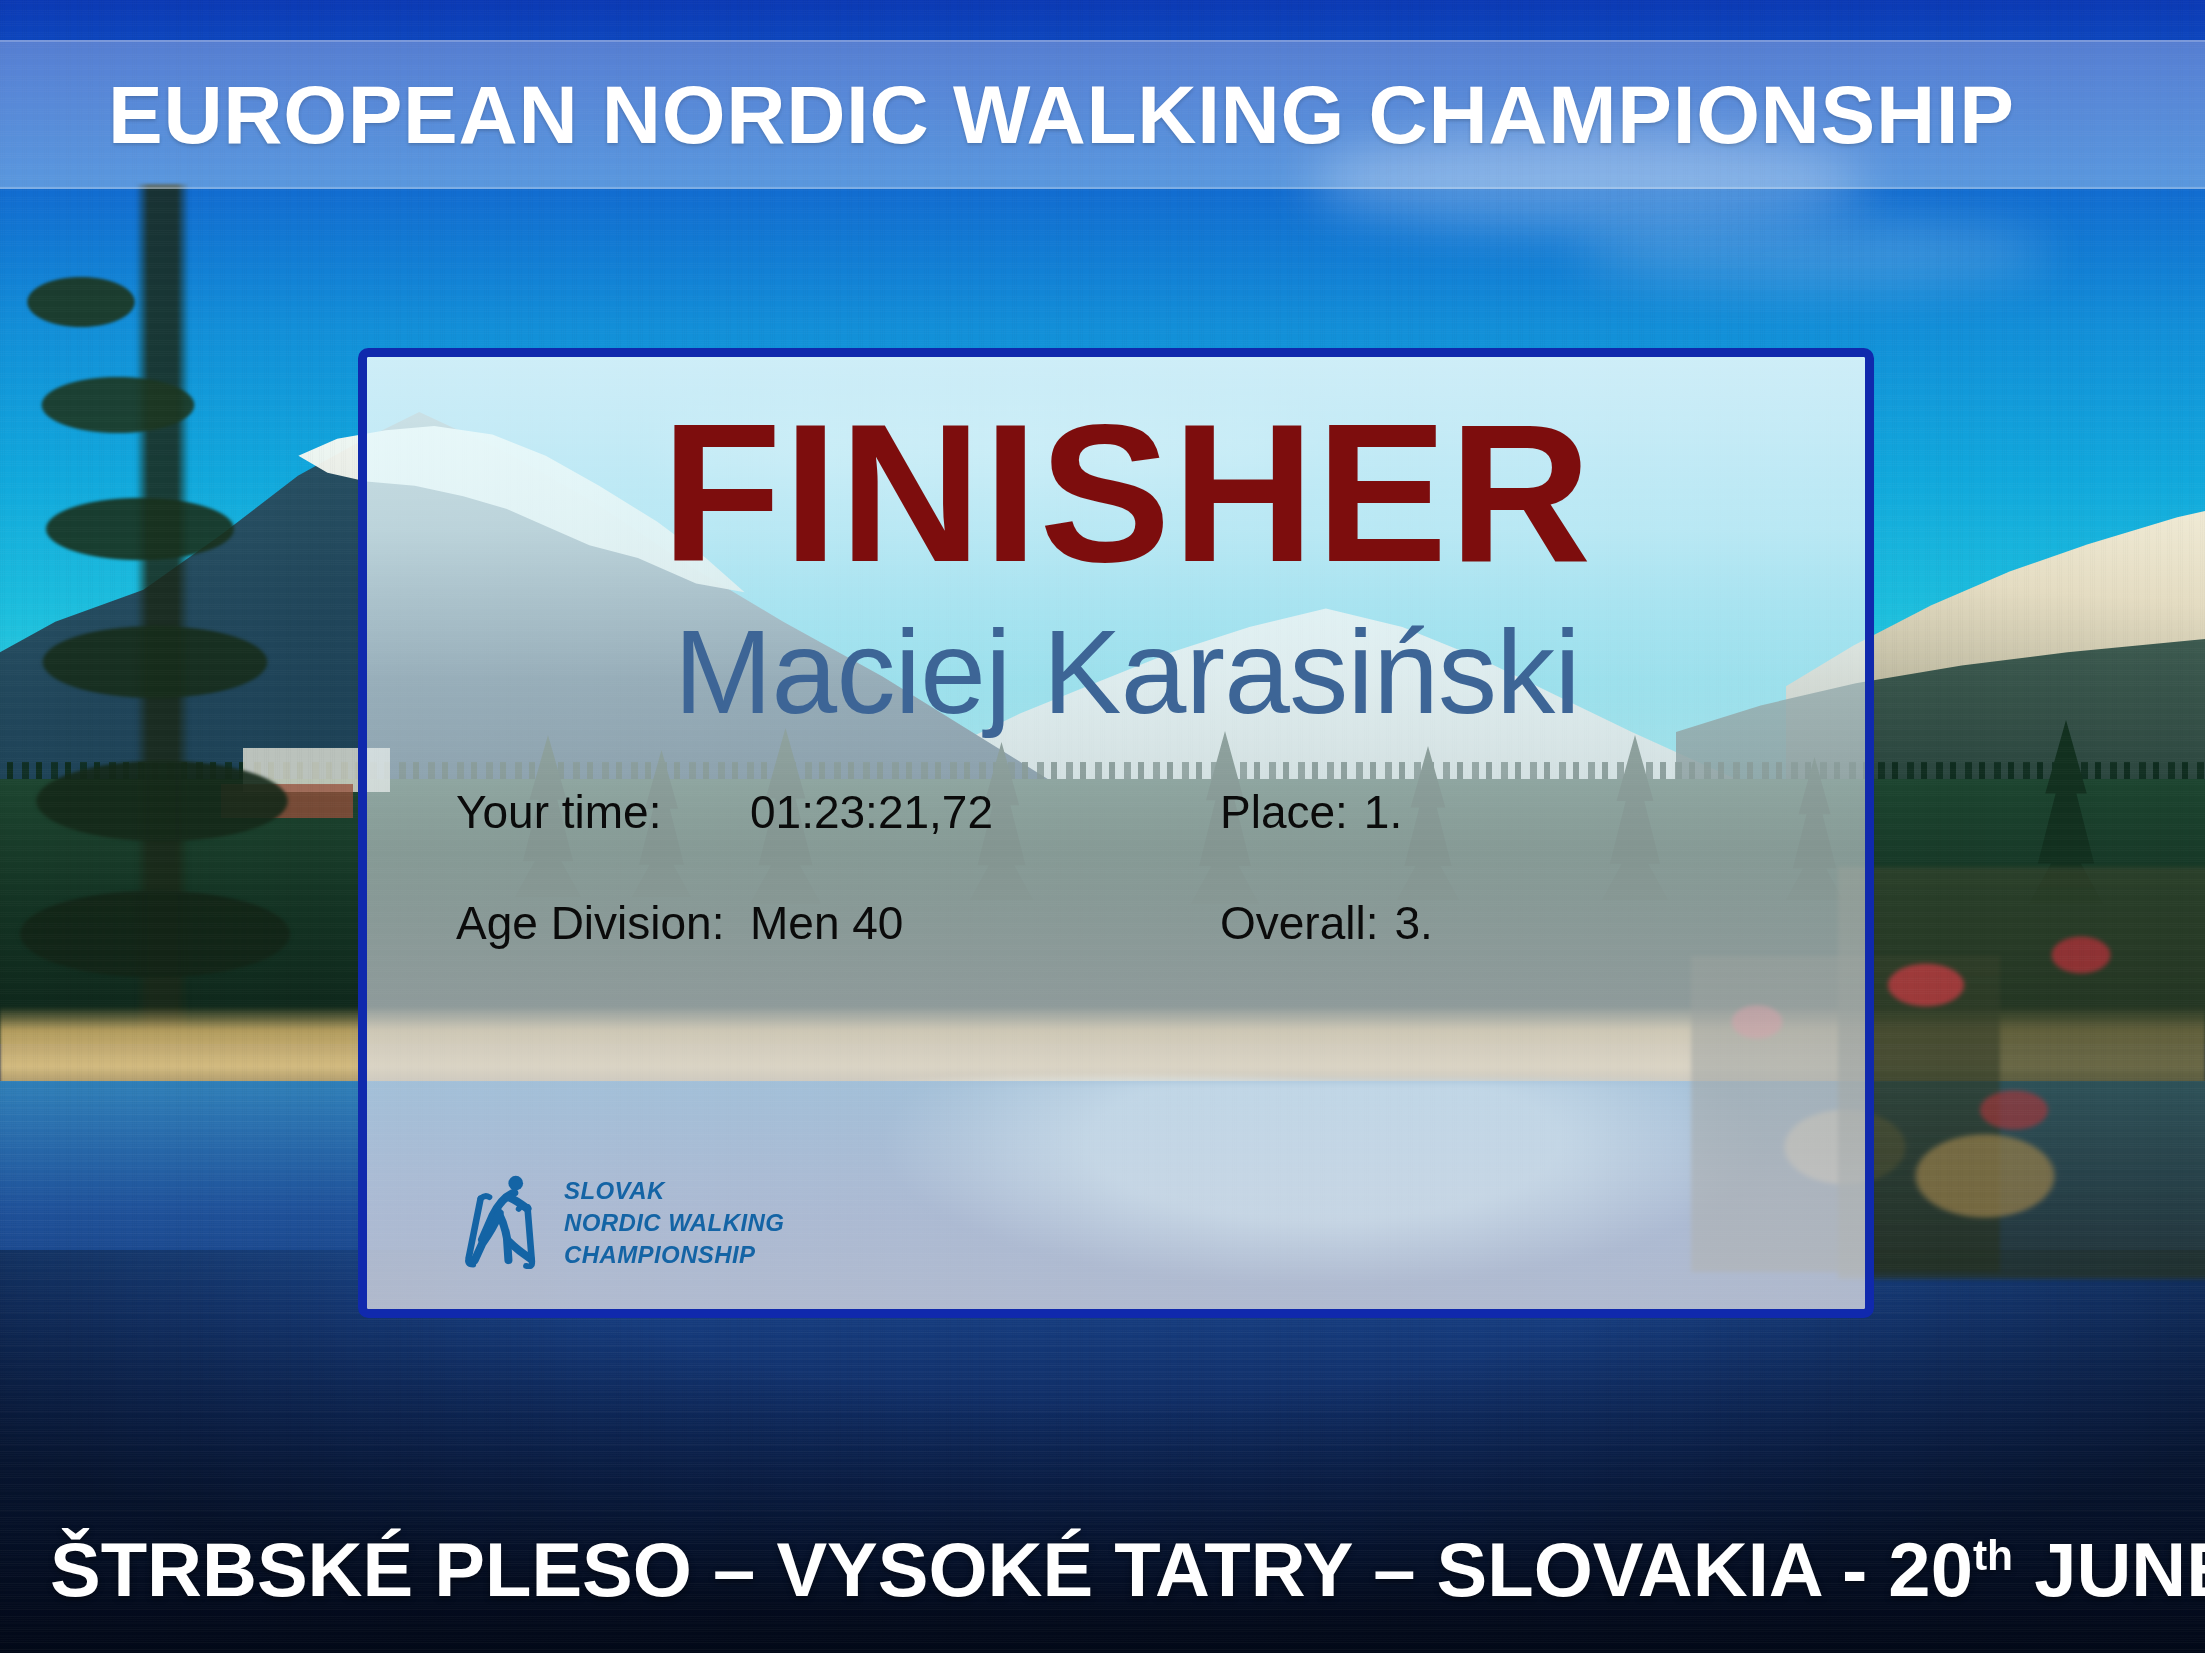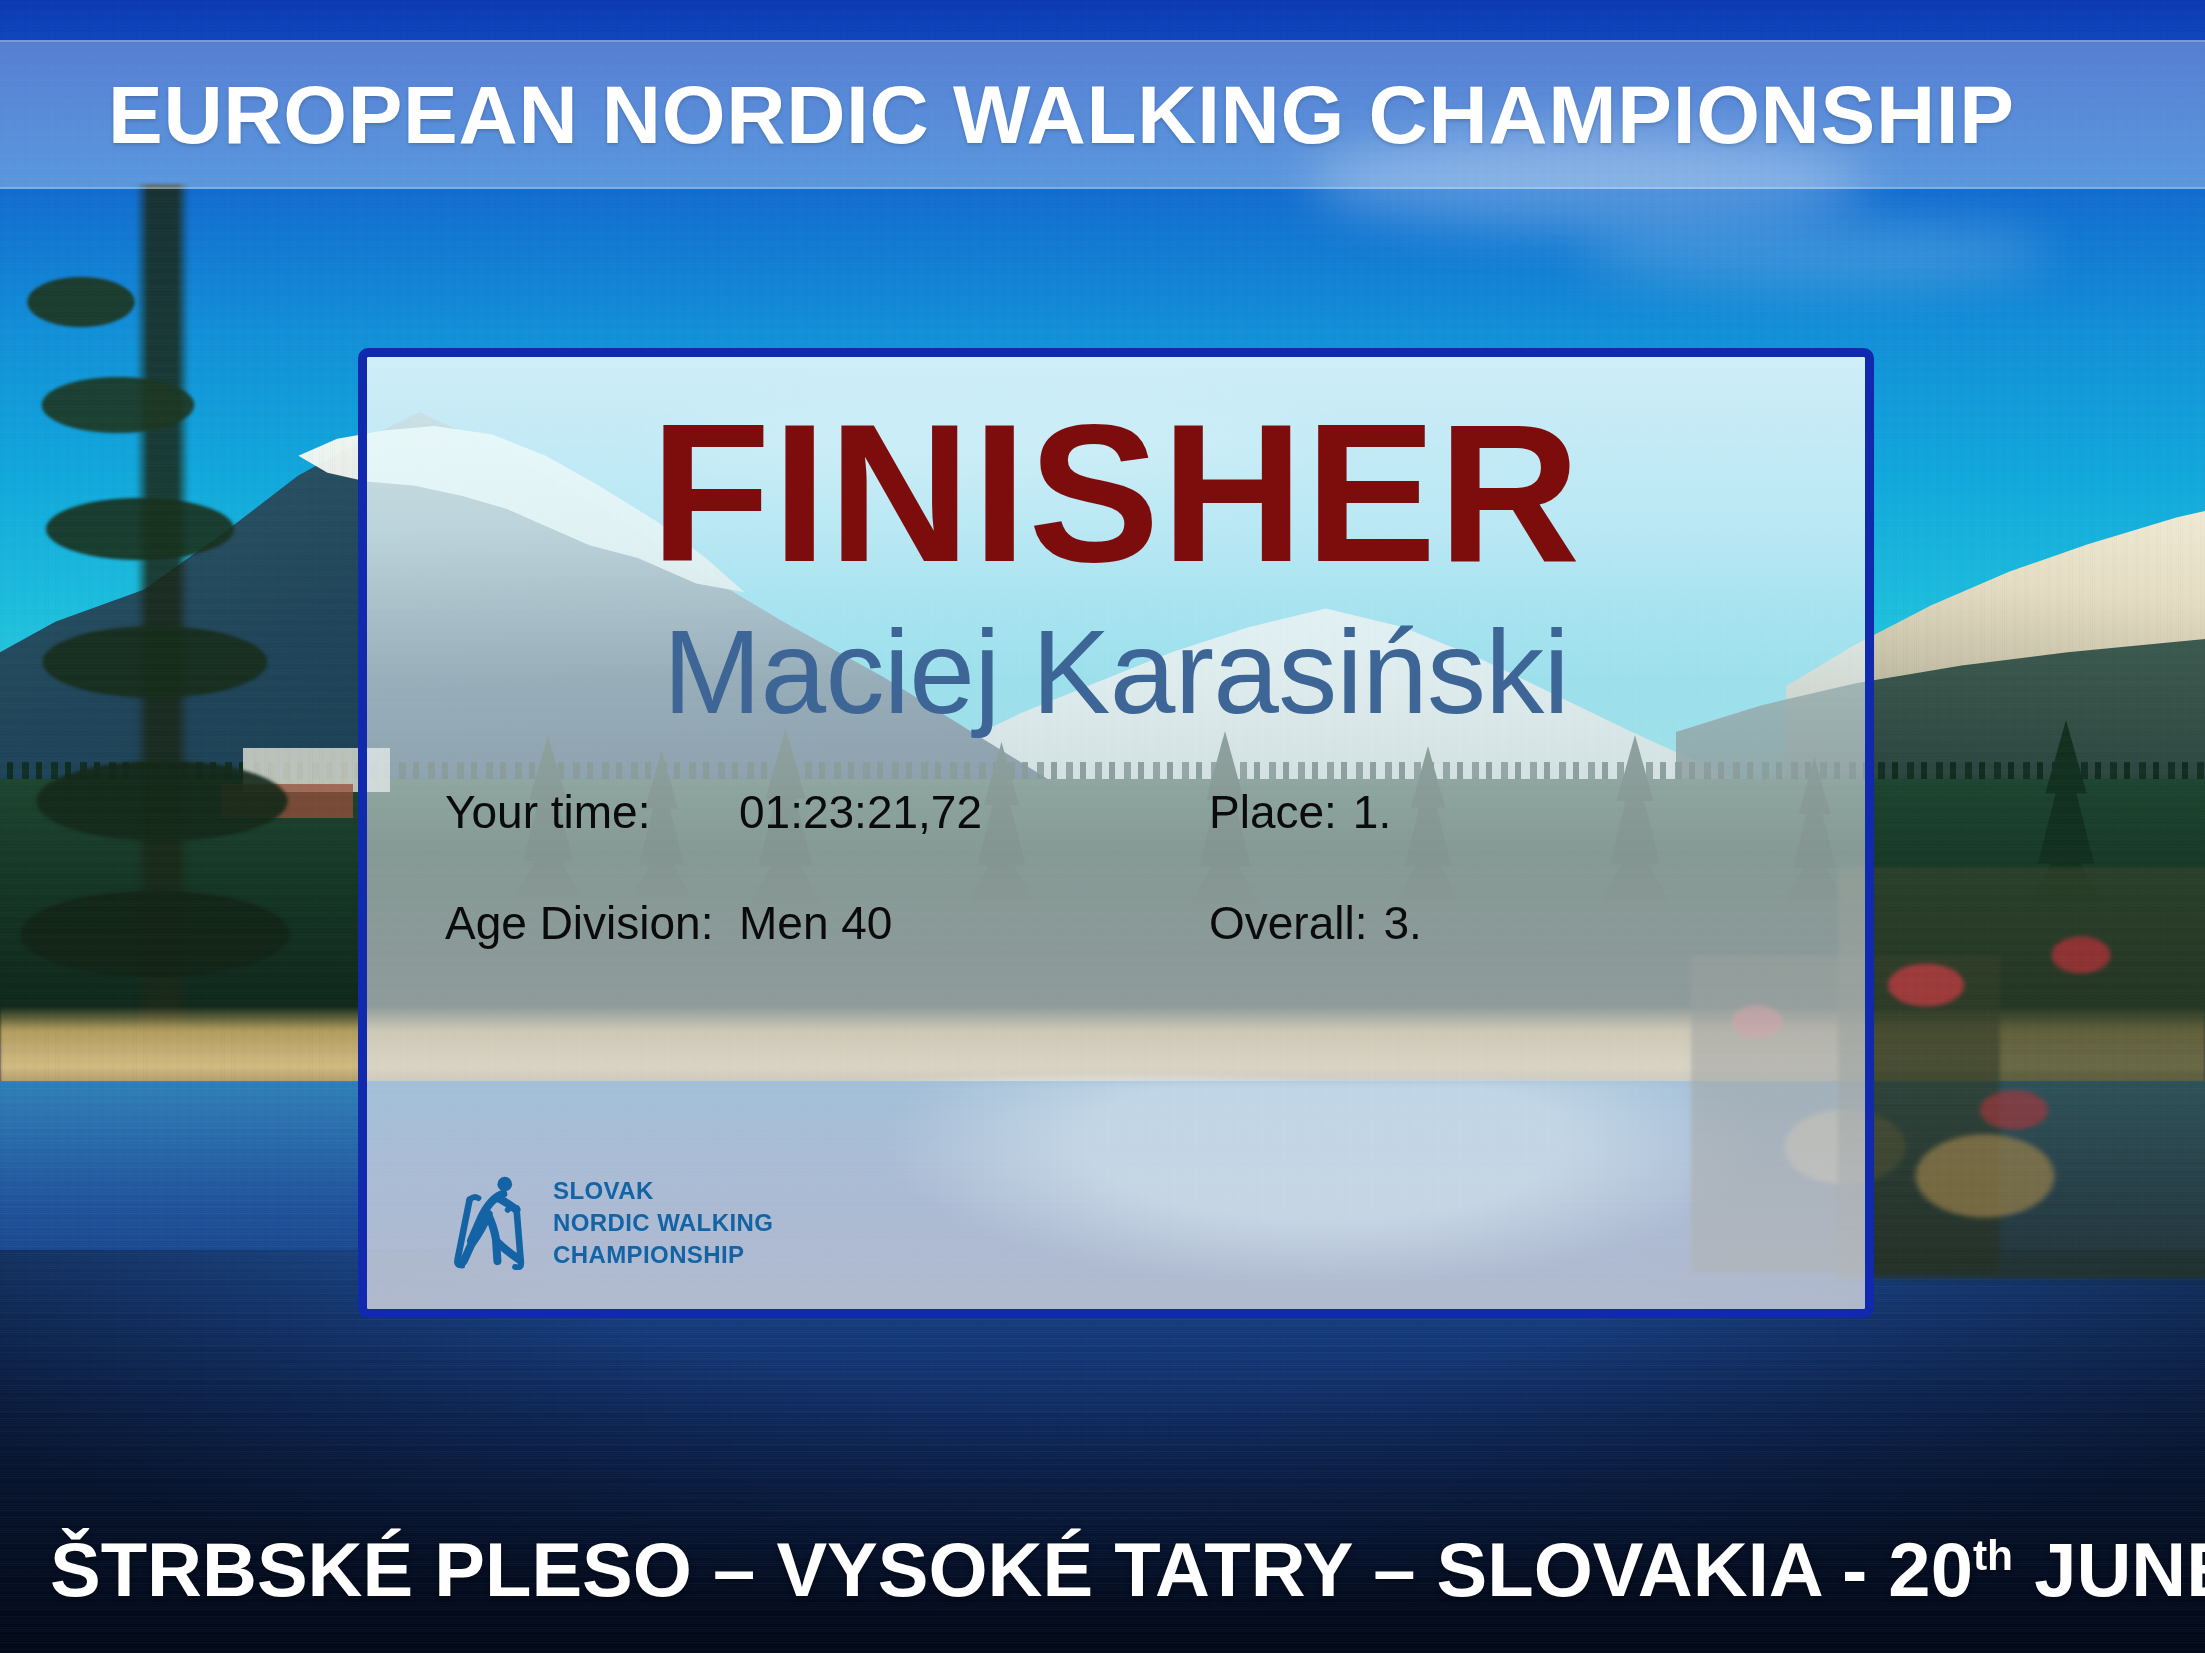--- a/index.html
+++ b/index.html
@@ -212,21 +212,21 @@
       rgba(232,250,252,.88) 0%,
       rgba(226,246,250,.80) 18%,
       rgba(226,240,246,.62) 34%,
       rgba(224,232,238,.55) 52%,
       rgba(222,226,234,.62) 70%,
       rgba(222,224,232,.72) 86%,
       rgba(220,222,230,.78) 100%);
     overflow:hidden;
   }
   .card-inner{
-    position:relative;width:100%;height:100%;
+    position:relative;width:100%;height:100%;margin-left:11px;
   }
 
   .finisher{
     position:absolute;left:0;right:0;top:38px;
     text-align:center;
     color:#7d0d0d;
     font-family:"Liberation Sans",sans-serif;
     font-weight:bold;
     font-size:197px;
     line-height:1;
@@ -257,21 +257,21 @@
     white-space:nowrap;
   }
   .s-label{width:294px;flex:0 0 294px;}
   .s-value{width:470px;flex:0 0 470px;}
   .s-label2{flex:0 0 auto;margin-right:16px;}
   .s-value2{flex:0 0 auto;}
 
   
   .logo{
     position:absolute;left:85px;top:818px;
-    display:flex;align-items:center;gap:16px;
+    display:flex;align-items:flex-start;gap:16px;font-style:italic;
   }
   .logo-mark{width:85px;height:94px;display:block;}
   .logo-text{
     color:#1464a5;
     font-family:"Liberation Sans",sans-serif;
     font-weight:bold;
     font-size:24px;
     line-height:1.34;
     letter-spacing:0.4px;
   }

